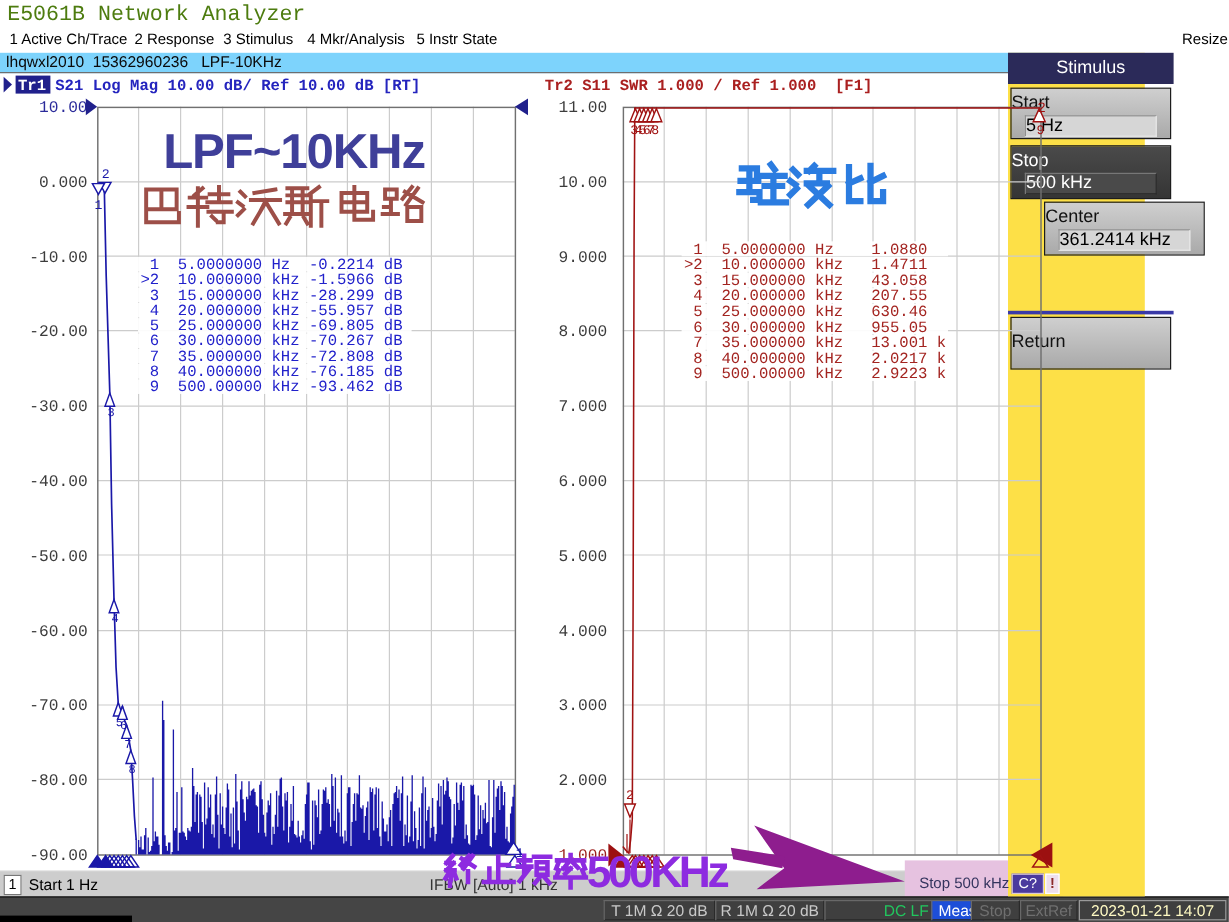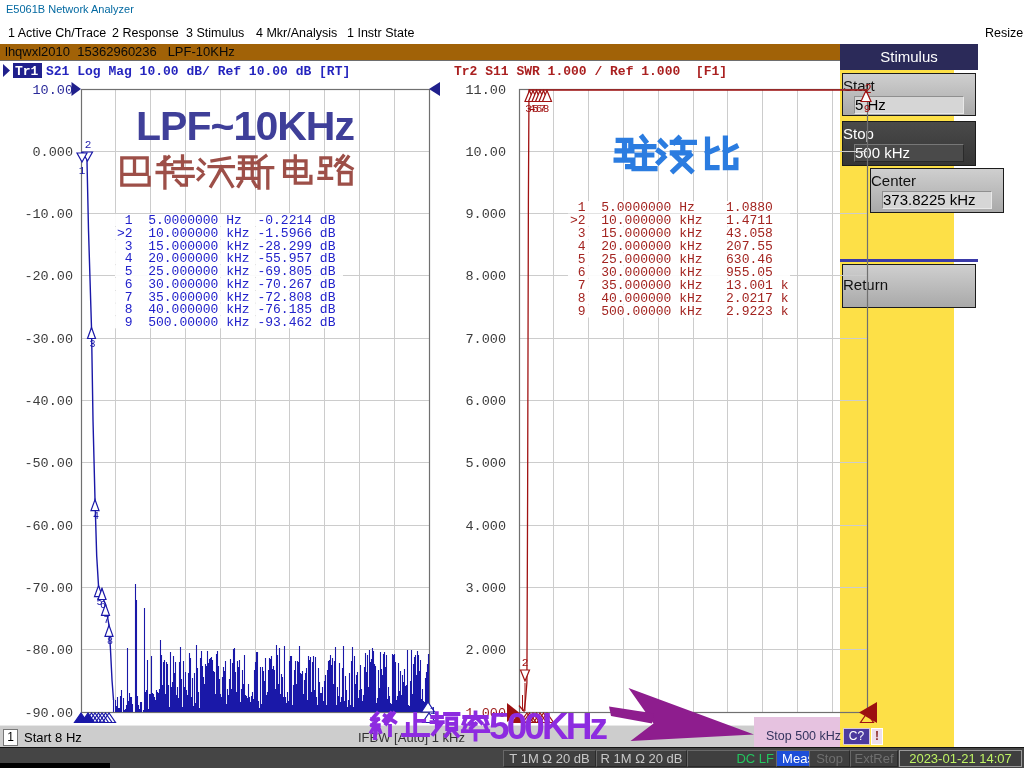--- a/index.html
+++ b/index.html
@@ -6,70 +6,70 @@
 #menu span{position:absolute;top:4px;font-size:12.5px;color:#000;}
 .btn{position:absolute;left:2px;width:132px;border:1px solid #1c1c1c;
 background:linear-gradient(#cfcfcf,#a9a9a9);text-align:left;}
 .btn .lbl{font-size:15px;color:#111;margin-top:3px;}
 .btn .val{margin:2px 11px 0 11px;height:16px;font-size:15px;line-height:16px;color:#000;
 background:#d6d6d6;border:1px solid #8f8f8f;border-bottom-color:#e8e8e8;border-right-color:#e8e8e8;}
 .seg{position:absolute;top:2px;height:15px;border:1px solid #686868;border-right-color:#2a2a2a;
 border-bottom-color:#2a2a2a;background:#3f3f3f;color:#c8c8c8;font-size:13px;line-height:15px;text-align:center;}
 </style></head><body>
 
-<div class="abs" style="left:6px;top:3px;font-size:11px;color:#0369a1;">E5061B Network Analyzer</div>
+<div class="abs" style="left:6px;top:3px;font-size:18px;color:#4d7c0f;font-family:Liberation Mono, monospace;">E5061B Network Analyzer</div>
 
 <div id="menu" class="abs" style="left:0;top:22px;width:1024px;height:22px;">
 <span style="left:8px;">1 Active Ch/Trace</span>
 <span style="left:112px;">2 Response</span>
 <span style="left:186px;">3 Stimulus</span>
 <span style="left:256px;">4 Mkr/Analysis</span>
-<span style="left:347px;">1 Instr State</span>
+<span style="left:347px;">5 Instr State</span>
 <span style="left:985px;">Resize</span>
 </div>
 
-<div class="abs" style="left:0;top:44px;width:883px;height:16px;background:#a16207;border-bottom:1px solid #6e6e6e;">
+<div class="abs" style="left:0;top:44px;width:883px;height:16px;background:#7dd3fc;border-bottom:1px solid #6e6e6e;">
 <div style="margin-left:5px;font-size:13px;color:#0a0a0a;">lhqwxl2010&nbsp;&nbsp;15362960236&nbsp;&nbsp;&nbsp;LPF-10KHz</div>
 </div>
 
 <div class="abs" style="left:0;top:725px;width:886px;height:22px;background:#cdcdcd;border-top:1px solid #e8e8e8;">
 <div class="abs" style="left:3px;top:3px;width:13px;height:15px;background:#fff;border:1px solid #777;font-size:12px;text-align:center;line-height:15px;">1</div>
-<div class="abs" style="left:24px;top:4px;font-size:13px;color:#000;">Start 8 Hz</div>
+<div class="abs" style="left:24px;top:4px;font-size:13px;color:#000;">Start 1 Hz</div>
 <div class="abs" style="left:358px;top:4px;font-size:13px;color:#333;">IFBW [Auto] 1 kHz</div>
 </div>
 
 <div class="abs" style="left:754px;top:717px;width:130px;height:31px;background:#e6c2e0;"></div>
 <div class="abs" style="left:766px;top:729px;font-size:12.5px;color:#34345e;z-index:3;">Stop 500 kHz</div>
 <div class="abs" style="left:843px;top:728px;width:25px;height:15px;background:#4b3a9e;border:1px solid #d8c8d8;color:#fff;font-size:12px;text-align:center;line-height:15px;z-index:3;">C?</div>
 <div class="abs" style="left:871px;top:728px;width:10px;height:15px;background:#eedfec;border:1px solid #fff;color:#8b2a2a;font-size:12px;font-weight:bold;text-align:center;line-height:15px;z-index:3;">!</div>
 
 <div class="abs" style="left:0;top:747px;width:1024px;height:21px;background:#454545;border-top:1px solid #141414;">
 <div class="seg" style="left:503px;width:91px;">T 1M Ω 20 dB</div>
 <div class="seg" style="left:596px;width:89px;">R 1M Ω 20 dB</div>
 <div class="seg" style="left:687px;width:74px;color:#22c55e;padding-left:45px;">DC LF OFF</div>
 <div class="seg" style="left:776px;width:42px;background:#1d4ed8;color:#fff;">Meas</div>
 <div class="seg" style="left:809px;width:39px;color:#6f6f6f;">Stop</div>
 <div class="seg" style="left:850px;width:46px;color:#6f6f6f;">ExtRef</div>
-<div class="seg" style="left:899px;width:121px;border-color:#9a9a9a;color:#bef264;">2023-01-21 14:07</div>
+<div class="seg" style="left:899px;width:121px;border-color:#9a9a9a;color:#fef9c3;">2023-01-21 14:07</div>
 <div class="abs" style="left:0;top:15px;width:110px;height:6px;background:#000;"></div>
 </div>
 
 <div class="abs" style="left:840px;top:44px;width:114px;height:703px;background:#fde047;">
 <div class="abs" style="left:0;top:0;width:138px;height:26px;background:#2b2a59;color:#fff;font-size:15px;text-align:center;line-height:26px;">Stimulus</div>
 <div class="btn" style="top:29px;height:41px;">
       <div class="lbl">Start</div>
       <div class="val">5 Hz</div>
     </div>
 <div class="btn" style="top:77px;height:43px;background:linear-gradient(#4a4a4a,#353535);">
   <div class="lbl" style="color:#fff;">Stop</div>
   <div class="val" style="background:#4a4a4a;border-color:#777;border-bottom-color:#2a2a2a;border-right-color:#2a2a2a;color:#fff;">500 kHz</div>
     </div>
 <div class="btn" style="top:124px;height:43px;margin-left:28px;">
       <div class="lbl">Center</div>
-      <div class="val">373.8225 kHz</div>
+      <div class="val">361.2414 kHz</div>
     </div>
 <div class="abs" style="left:0;top:215px;width:138px;height:3px;background:#3a3aa8;"></div>
 <div class="btn" style="top:220px;height:42px;">
       <div class="lbl" style="margin-top:11px;">Return</div>
     </div>
 </div>
 
 <svg class="abs" style="left:0;top:0;z-index:10;pointer-events:none;" width="1024" height="768" viewBox="0 0 1024 768">
 <path d="M115.5 89V712 M81 151.5H429 M150.5 89V712 M81 213.5H429 M185.5 89V712 M81 275.5H429 M220.5 89V712 M81 338.5H429 M255.5 89V712 M81 400.5H429 M289.5 89V712 M81 462.5H429 M324.5 89V712 M81 525.5H429 M359.5 89V712 M81 587.5H429 M394.5 89V712 M81 649.5H429" stroke="#cccccc" stroke-width="1" fill="none"></path>
 <rect x="81.5" y="89.5" width="348" height="623" fill="none" stroke="#707070" stroke-width="1.2"></rect>

